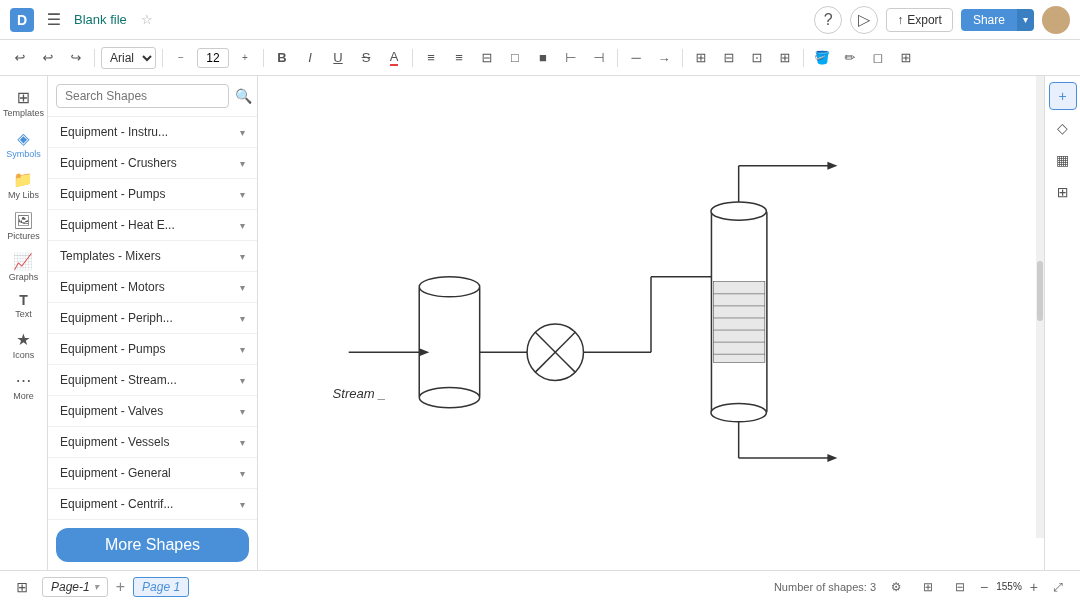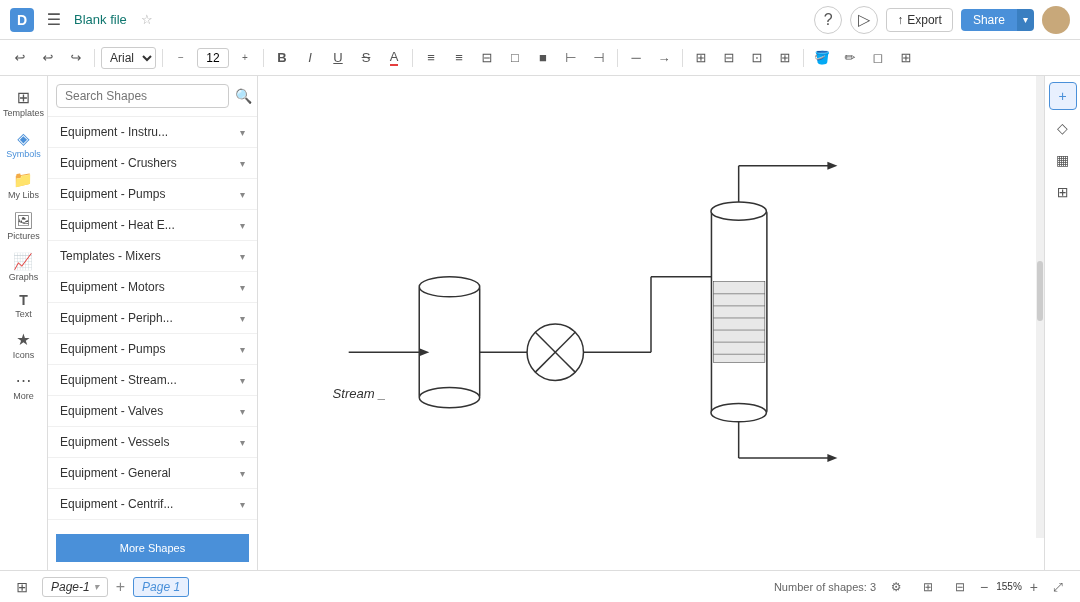--- a/index.html
+++ b/index.html
@@ -57,21 +57,21 @@
     .shape-list { flex: 1; overflow-y: auto; }
     .shape-item {
       display: flex; align-items: center; justify-content: space-between;
       padding: 8px 12px; cursor: pointer; border-bottom: 1px solid #f0f0f0;
       font-size: 12px; color: #333;
     }
     .shape-item .arrow { font-size: 10px; color: #888; }
 
     .more-shapes-btn {
       margin: 8px; background: #4a90d9; color: #fff; border: none;
-      padding: 8px; border-radius: 0; font-size: 11px; cursor: pointer;
+      padding: 8px; border-radius: 12px; font-size: 16px; cursor: pointer;
       text-align: center;
     }
 
     
     #canvas-area { flex: 1; background: #fff; position: relative; overflow: hidden; }
 
     
     #right-icons {
       width: 36px; background: #fff; border-left: 1px solid #ddd;
       display: flex; flex-direction: column; align-items: center; padding: 6px 0; gap: 4px;

